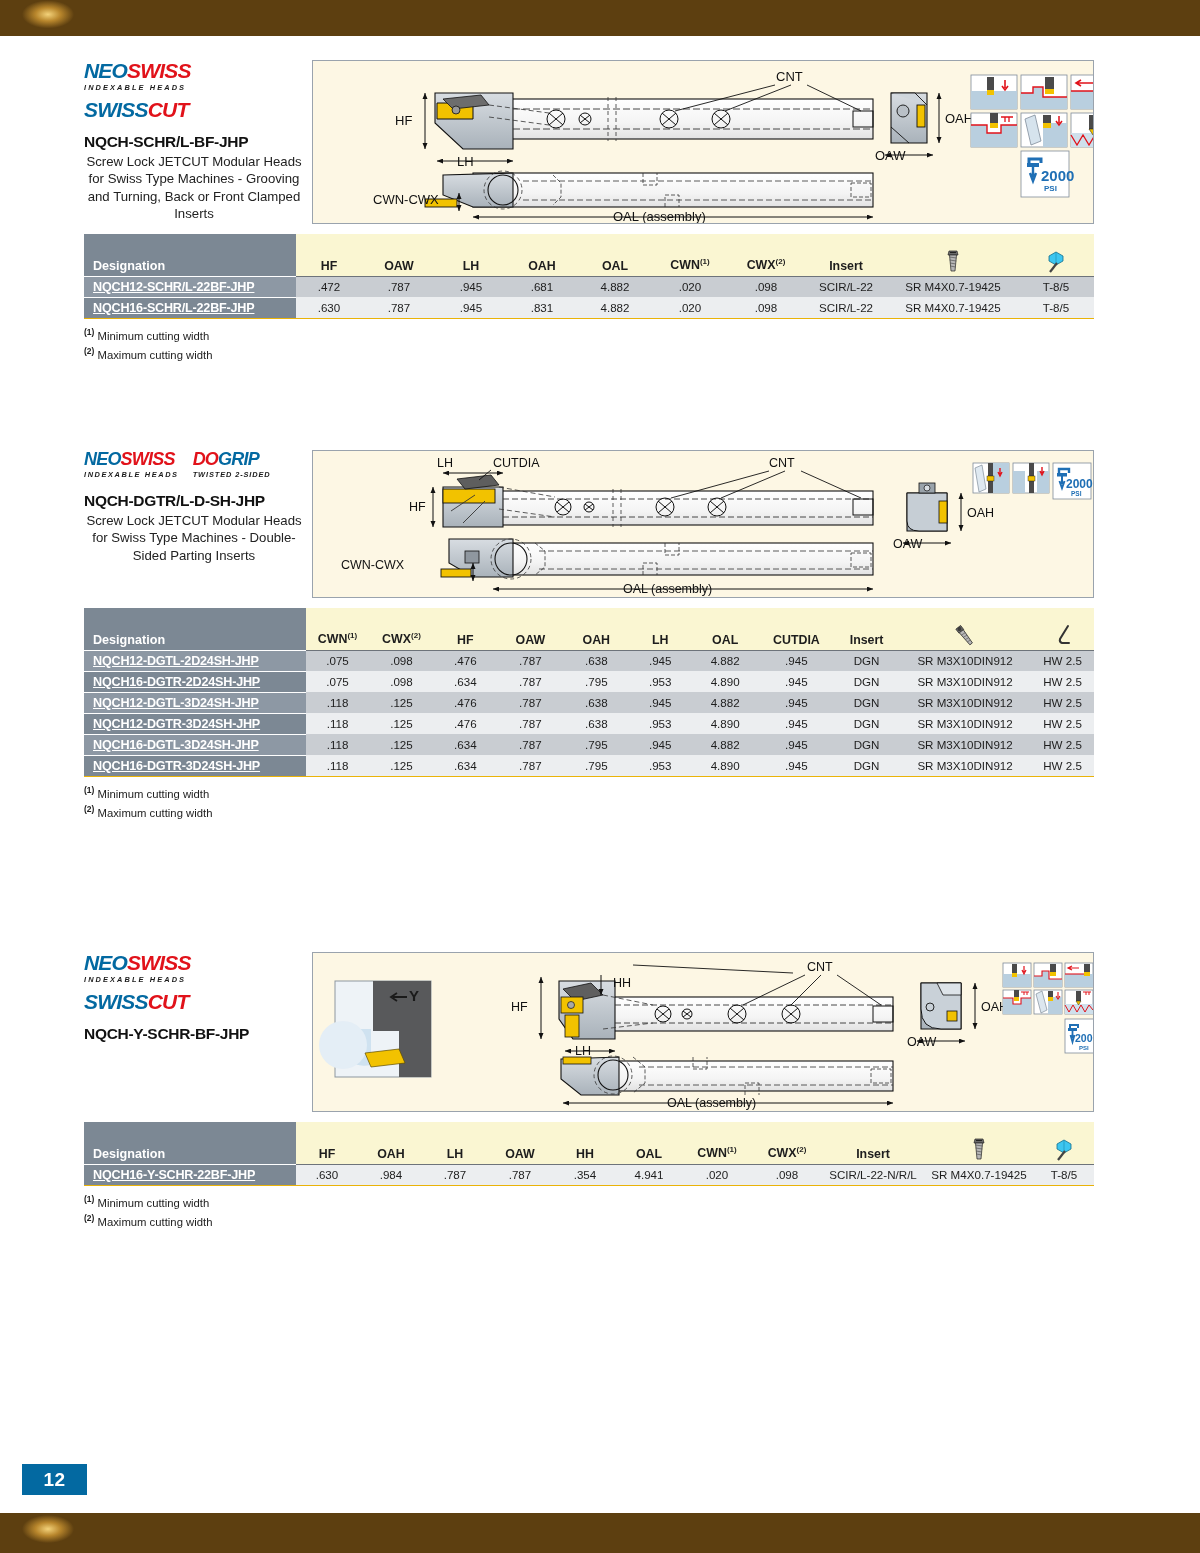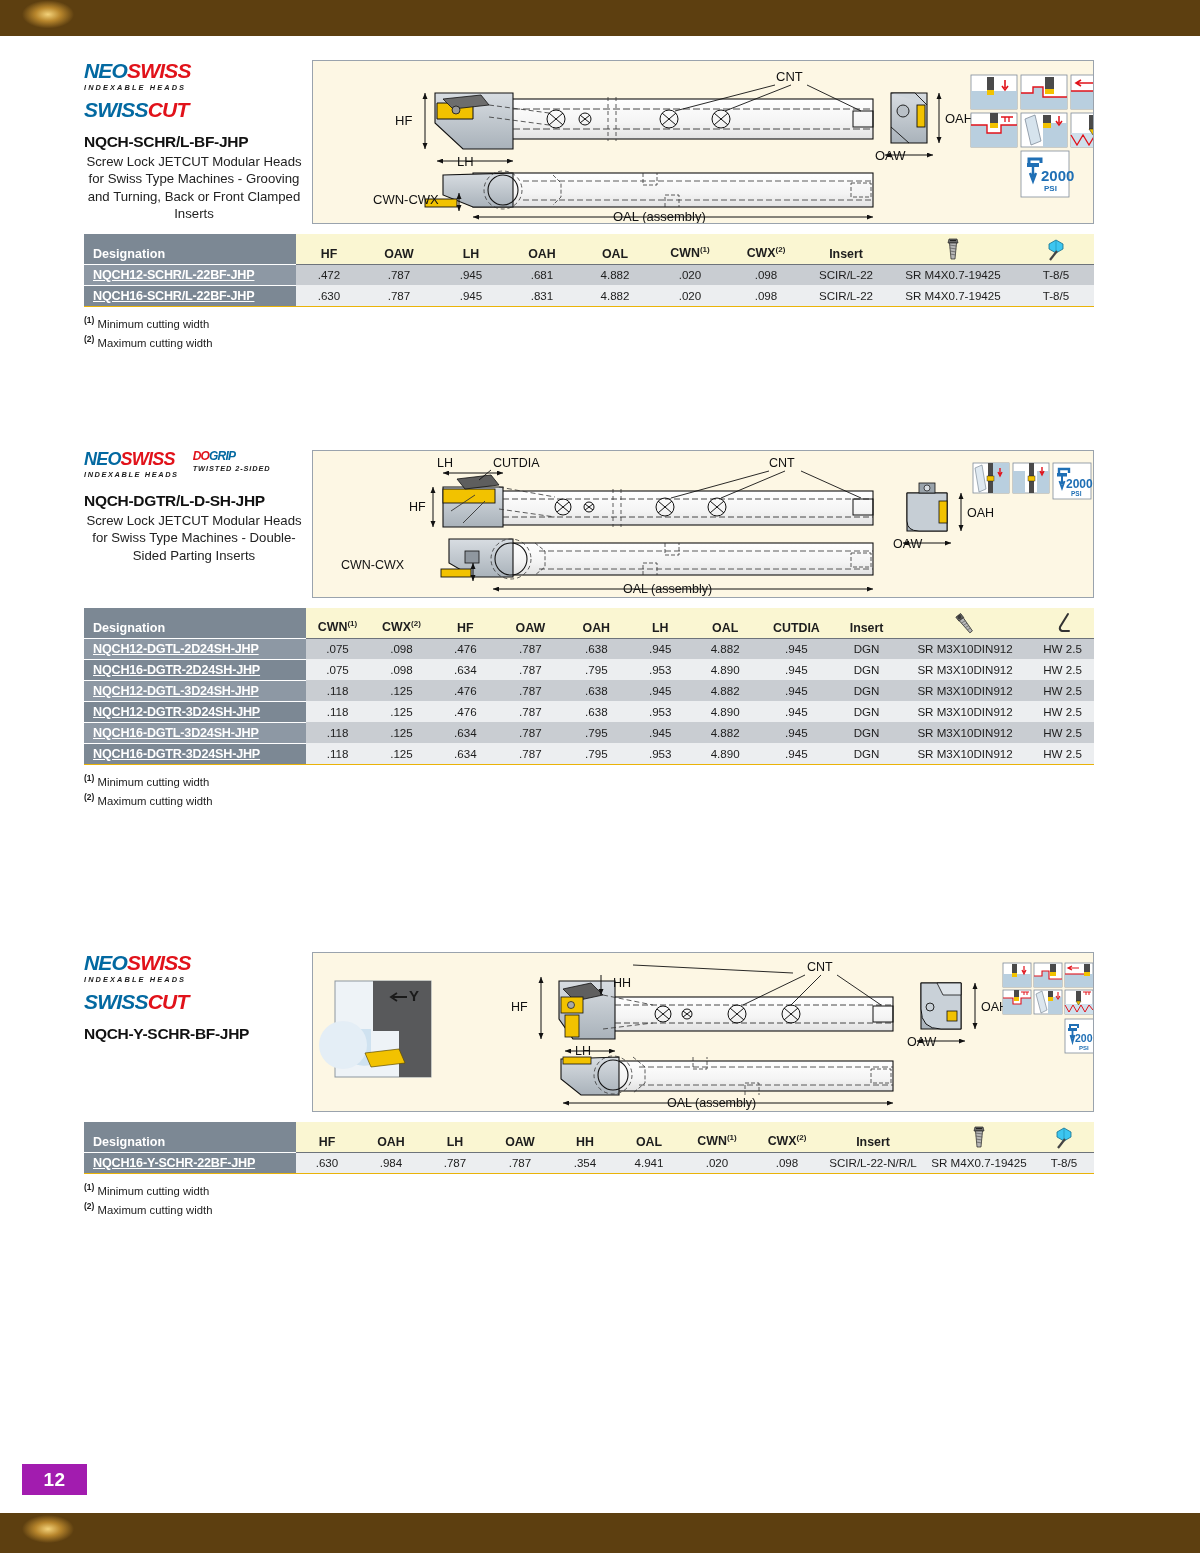--- a/index.html
+++ b/index.html
@@ -33,21 +33,21 @@
       linear-gradient(160deg, #8a6418 0%, #c79534 25%, #6d4c12 50%, #d3a445 72%, #7a570f 100%);
     background-blend-mode: normal;
   }
   .chip-band.top { top: 0; }
   .chip-band.bottom { bottom: 0; height: 40px; }
 
   
   .page-num {
     position: absolute; left: 22px; bottom: 58px;
     width: 65px; height: 31px;
-    background: #a21caf;
+    background: #0369a1;
     color: #ffffff;
     font-size: 19px; font-weight: bold;
     display: flex; align-items: center; justify-content: center;
     letter-spacing: 0.5px;
   }
 
   
   .section { position: absolute; left: 84px; width: 1010px; }
   .sec1 { top: 60px; }
   .sec2 { top: 450px; }
@@ -108,21 +108,21 @@
     padding: 0;
     height: 21px;
     color: #1d1d1d;
   }
   table.spec thead th {
     background: #faf6d2;
     font-weight: bold;
     font-size: 12.4px;
     vertical-align: bottom;
     padding-bottom: 3px;
-    height: 30px;
+    height: 42px;
     border-bottom: 1px solid #6d737a;
   }
   table.spec thead th.desig {
     background: #7c8894;
     color: #ffffff;
     text-align: left;
     padding-left: 9px;
     font-size: 12.6px;
     border-bottom: 1px solid #ffffff;
   }
@@ -415,21 +415,21 @@
   <div class="sec-top">
     <div class="titleblock">
       <div class="logo-row">
         <div>
           <div class="logo" style="font-size:18px">
             <span class="blk">NEO</span><span class="red">SWISS</span>
           </div>
           <div class="logo-sub" style="letter-spacing:1.6px">INDEXABLE HEADS</div>
         </div>
         <div>
-          <div class="logo" style="font-size:12px">
+          <div class="logo" style="font-size:18px">
             <span class="red">DO</span><span class="blk">GRIP</span>
           </div>
           <div class="logo-sub" style="letter-spacing:0.9px">TWISTED 2-SIDED</div>
         </div>
       </div>
       <div class="prodcode">NQCH-DGTR/L-D-SH-JHP</div>
       <div class="proddesc">Screw Lock JETCUT Modular Heads for Swiss Type Machines - Double-Sided Parting Inserts</div>
     </div>
 
     <div class="panel p2">

